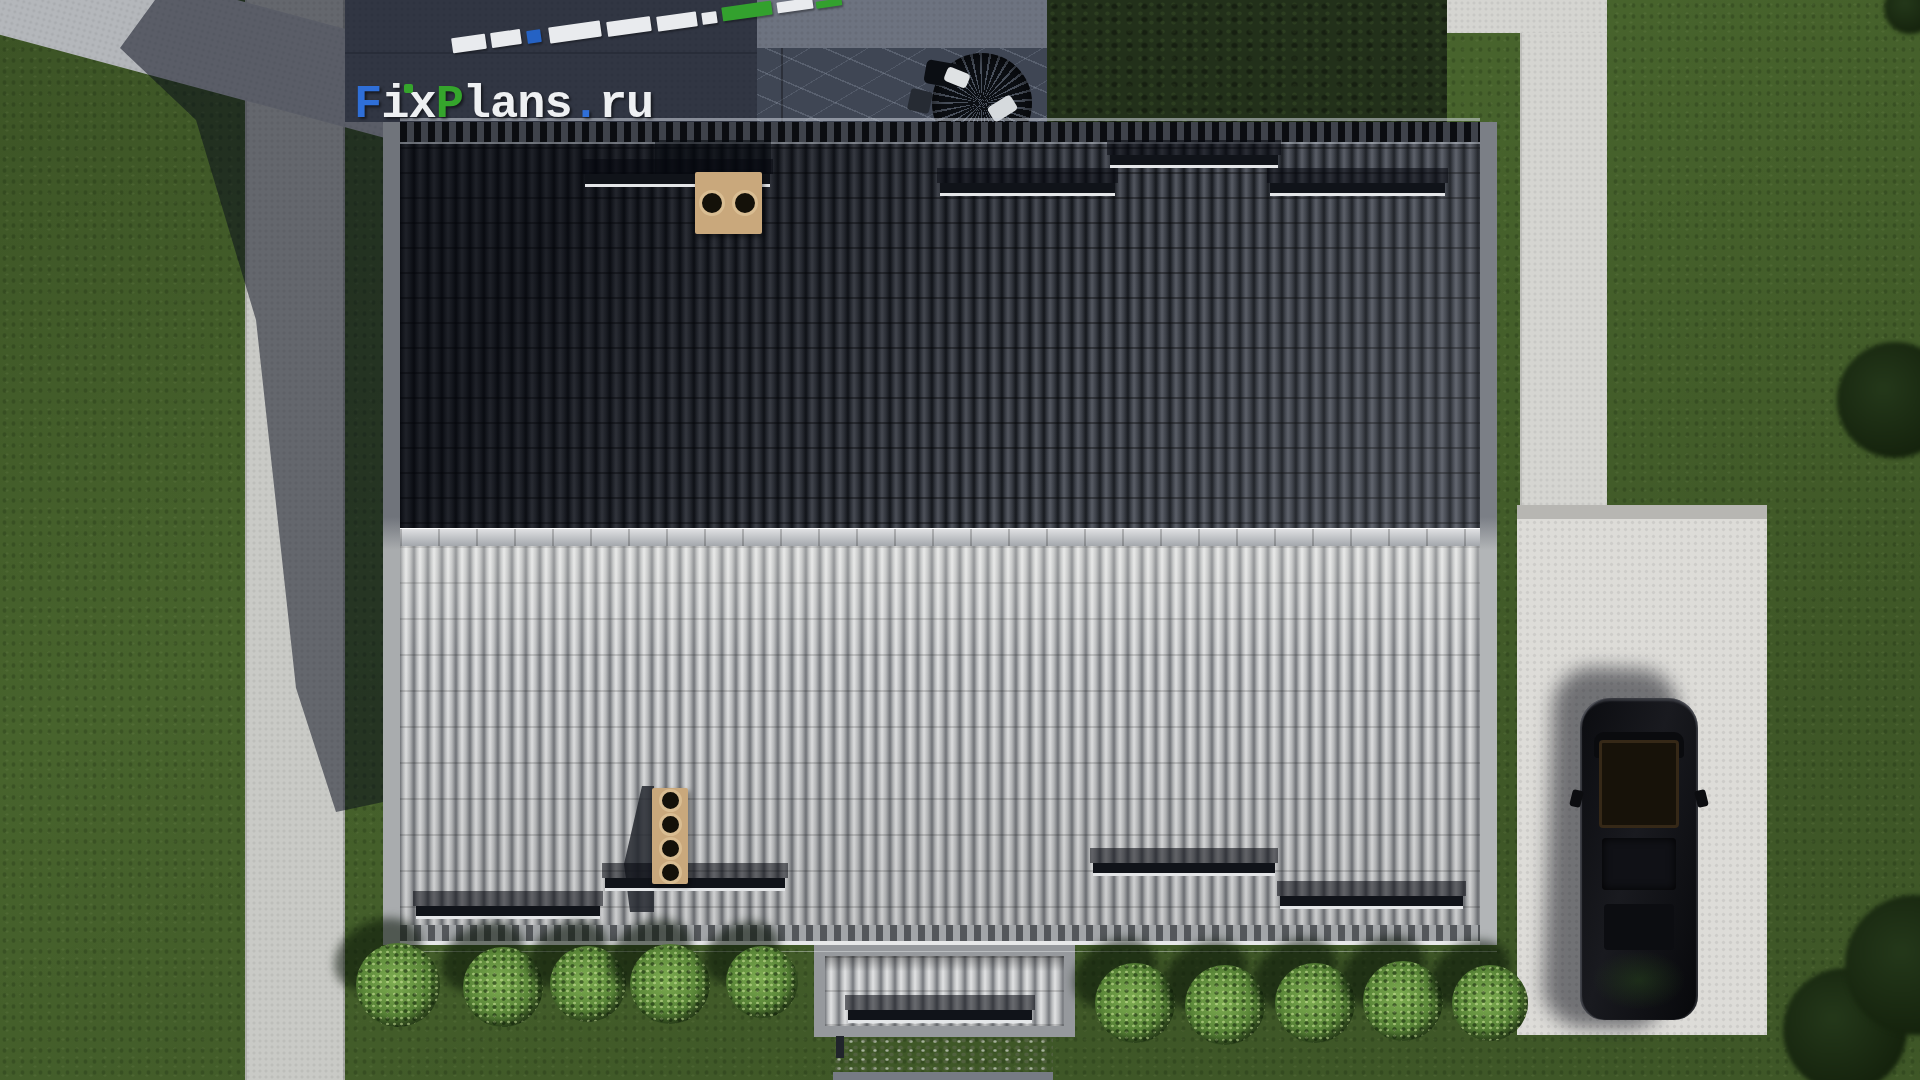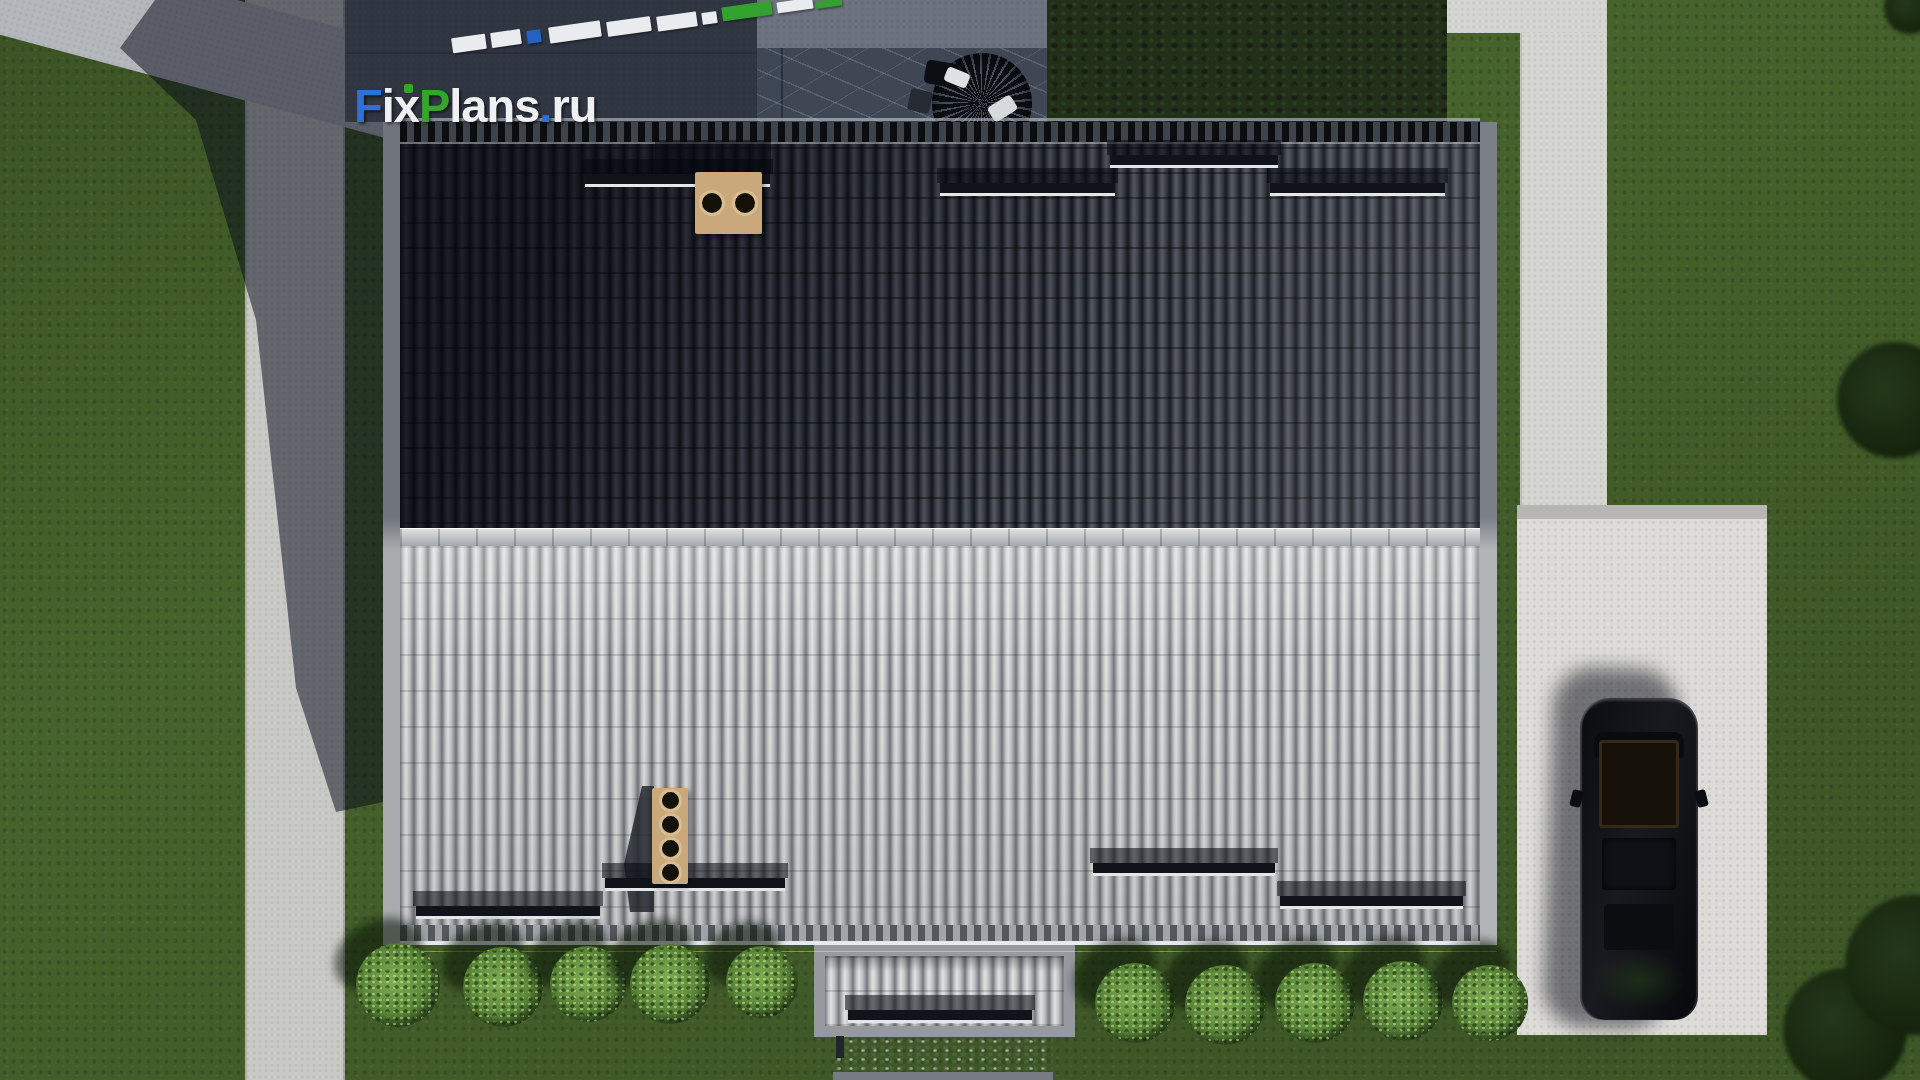--- a/index.html
+++ b/index.html
@@ -1,16 +1,16 @@
 <!DOCTYPE html>
 <html><head>
 <meta charset="utf-8">
 <style>
   html,body{margin:0;padding:0;background:#000;}
-  #stage{position:relative;width:1920px;height:1080px;overflow:hidden;font-family:Liberation Sans, sans-serif;}
+  #stage{position:relative;width:1920px;height:1080px;overflow:hidden;font-family:Liberation Mono, monospace;}
   #stage *{position:absolute;box-sizing:border-box;}
 
   
   .grass{inset:0;
     background-image:
       radial-gradient(rgba(14,28,8,.22) 1.2px, transparent 2.4px),
       radial-gradient(rgba(205,225,160,.07) 1px, transparent 2.2px),
       linear-gradient(155deg, rgba(0,0,0,.16), rgba(0,0,0,0) 38%, rgba(0,0,0,.12) 78%);
     background-size:9px 11px,14px 9px,100% 100%;}
 

